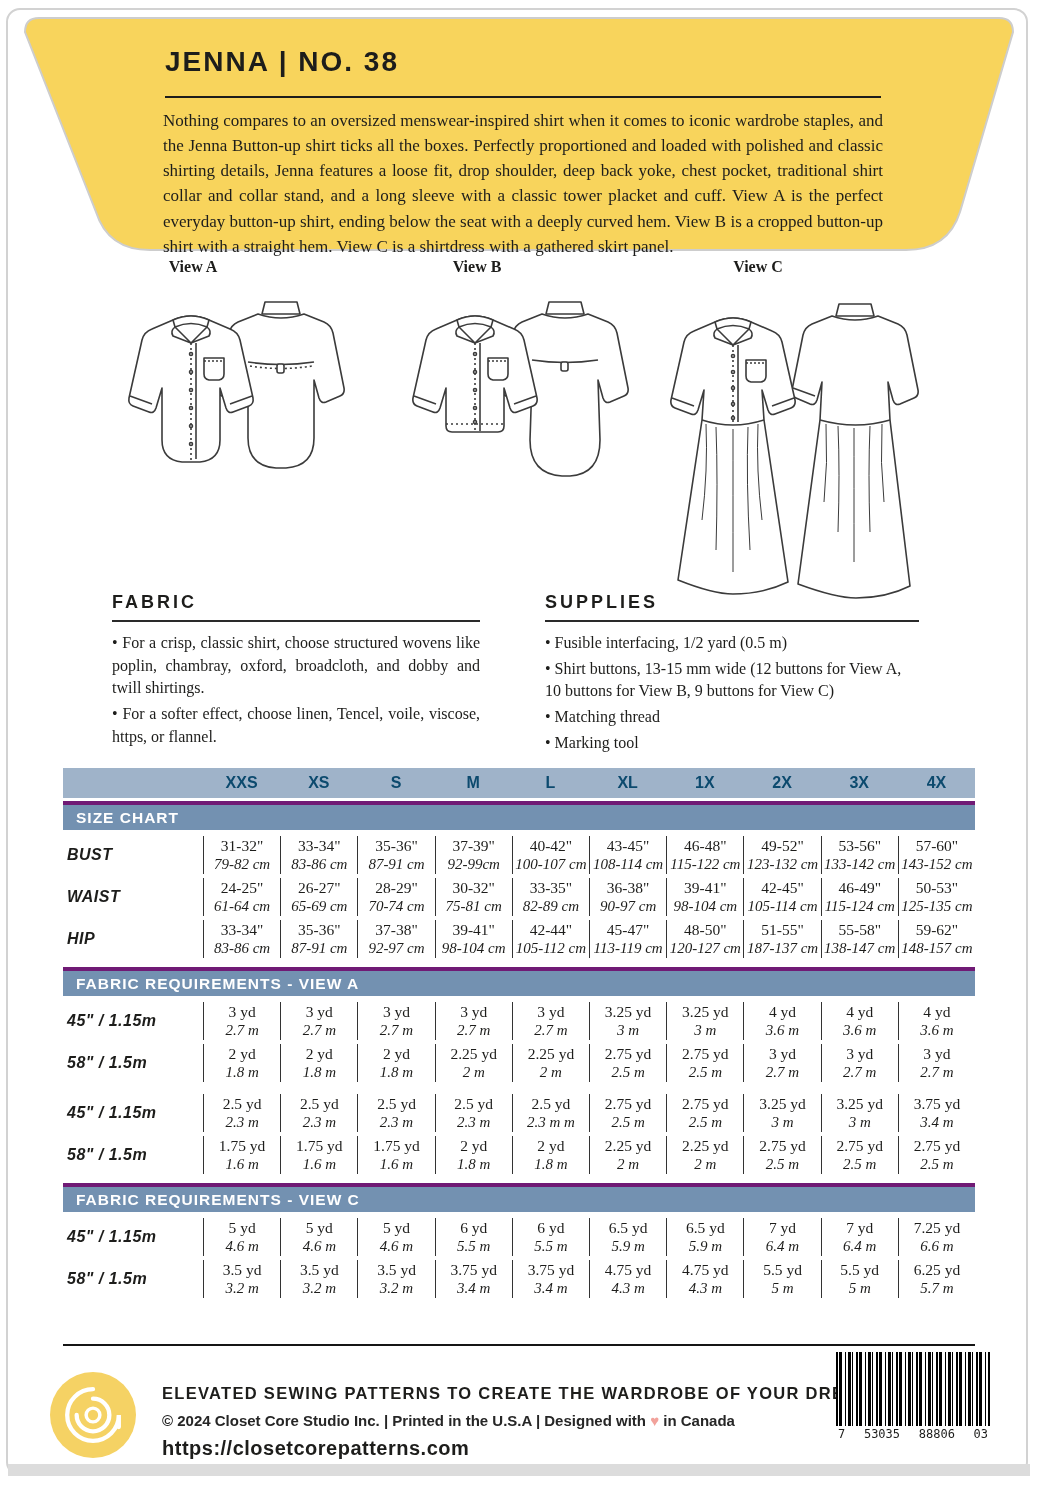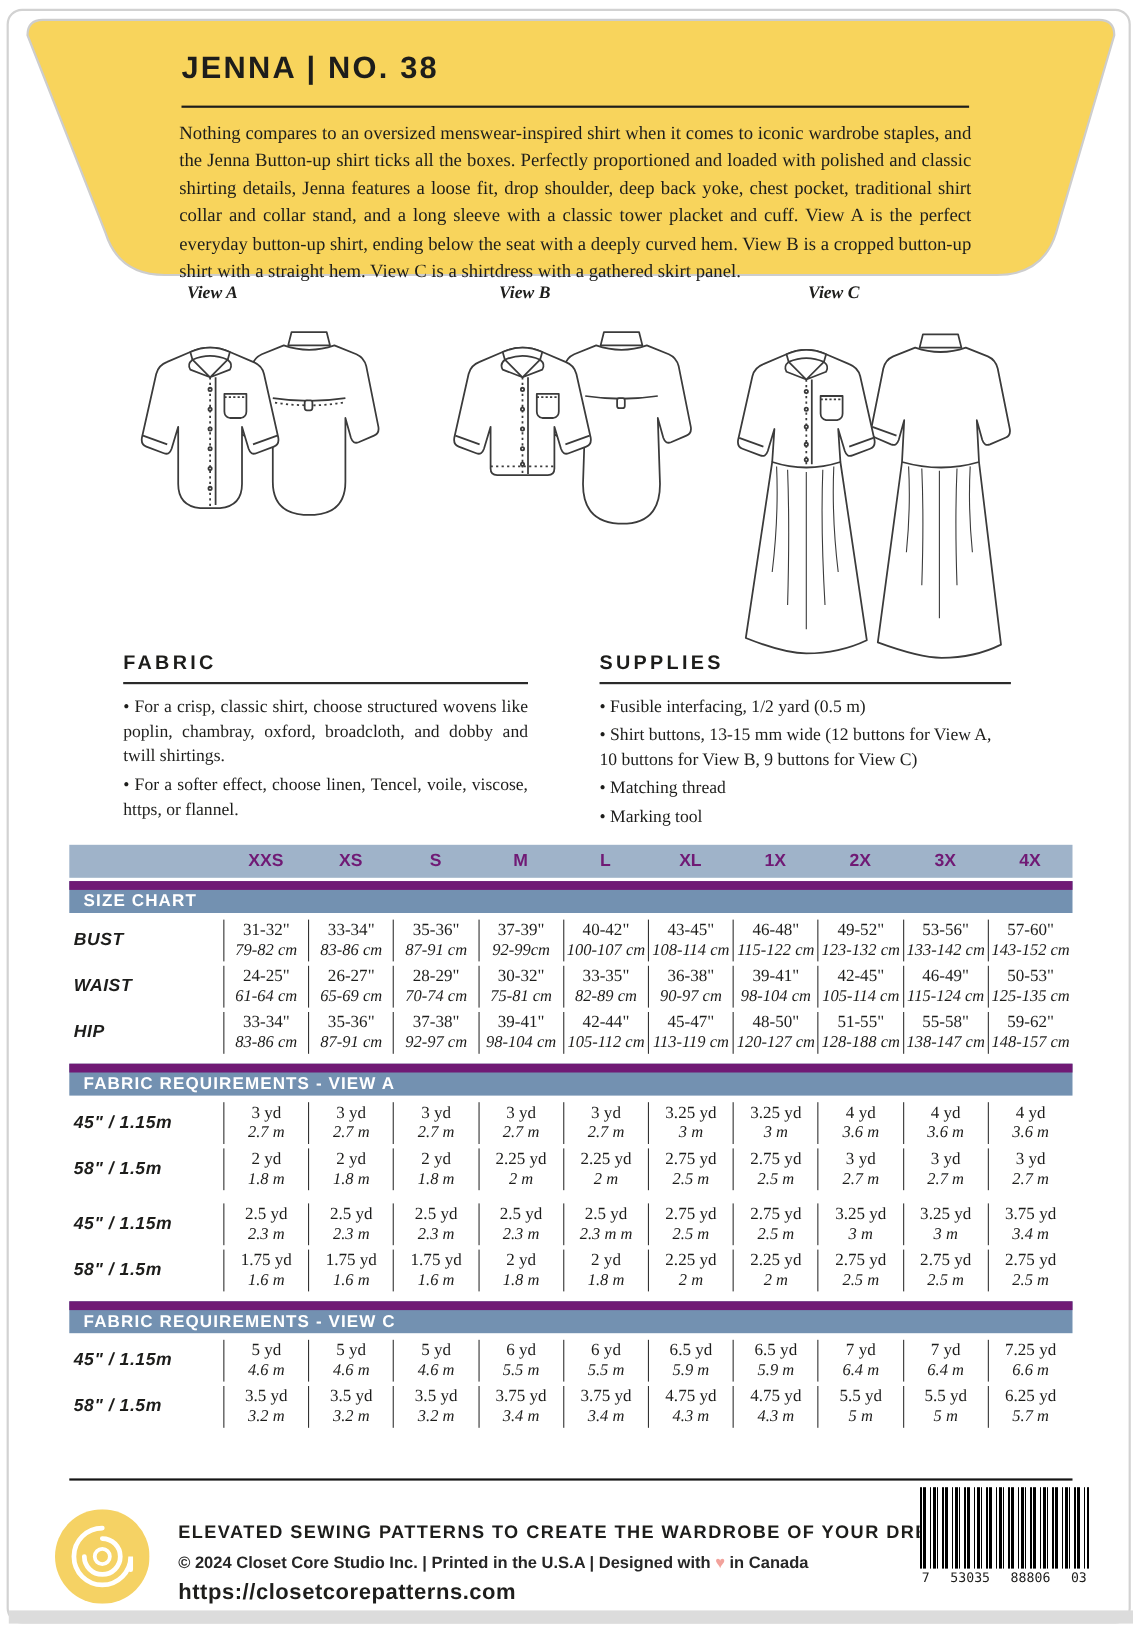--- a/index.html
+++ b/index.html
@@ -20,42 +20,42 @@
   .tri-up.filled{border-bottom:24px solid #141414;}
   .tri-up.empty{border-bottom:24px solid #ffffff;}
   .tri-down.filled{border-top:24px solid #141414;}
   .tri-down.empty{border-top:24px solid #ffffff;}
   .header-rule{position:absolute;left:165px;top:96px;width:716px;height:2px;background:#1d1d1b;}
   .header-desc{position:absolute;left:163px;top:108px;width:720px;
         font-family:Liberation Serif, serif;font-size:17px;line-height:1.48;text-align:justify;}
 
   
   .view-figure{position:absolute;}
-  .view-label{font-family:"Liberation Serif",serif;font-style:italic;font-weight:bold;
+  .view-label{font-family:"Liberation Serif",serif;font-weight:bold;
         font-size:16px;text-align:center;margin-bottom:4px;}
   .flat{display:block;}
   .flat path,.flat rect,.flat circle,.flat line{vector-effect:non-scaling-stroke;}
 
   
   .text-sec{position:absolute;}
   .sec-heading{font-size:18px;font-weight:bold;letter-spacing:3px;margin:0 0 7px 0;}
   .sec-rule{height:2px;background:#2a2a2a;margin-bottom:10px;}
   .sec-list{margin:0;padding:0;list-style:none;font-family:"Liberation Serif",serif;
         font-size:16px;line-height:1.42;}
   .sec-list li{margin-bottom:3px;}
   .sec-list li::before{content:"\2022\00a0";}
   .just li{text-align:justify;}
 
   
   #tables{position:absolute;left:63px;top:768px;width:912px;}
   .size-header{display:flex;align-items:center;background:#9FB3C9;height:30px;
-        color:#701a75;font-weight:bold;font-size:16px;}
+        color:#0c4a6e;font-weight:bold;font-size:16px;}
   .label-col{width:140px;flex:none;box-sizing:border-box;padding-left:4px;font-style:italic;}
   .vcol{flex:1;text-align:center;}
-  .band{background:#7391B1;height:29px;margin-top:3px;border-top:8px solid #701a75;
+  .band{background:#7391B1;height:29px;margin-top:3px;border-top:4px solid #701a75;
         display:flex;align-items:center;color:#fff;font-weight:bold;font-size:15.5px;
         letter-spacing:1px;padding-left:13px;box-sizing:border-box;}
   .rows{padding:4px 0;}
   .m-row{display:flex;align-items:center;padding:2px 0;}
   .m-row .label-col{font-weight:bold;font-size:16px;letter-spacing:.5px;}
   .cell{flex:1;text-align:center;border-left:1.5px solid #333;
         font-family:"Liberation Serif",serif;}
   .cell .l1{font-size:15.5px;line-height:19px;}
   .cell .l2{font-style:italic;font-size:15px;line-height:19px;}
 
@@ -335,21 +335,21 @@
           <div class="cell">
             <div class="l1">45-47"</div>
             <div class="l2">113-119 cm</div>
           </div>
           <div class="cell">
             <div class="l1">48-50"</div>
             <div class="l2">120-127 cm</div>
           </div>
           <div class="cell">
             <div class="l1">51-55"</div>
-            <div class="l2">128-188 cm</div>
+            <div class="l2">187-137 cm</div>
           </div>
           <div class="cell">
             <div class="l1">55-58"</div>
             <div class="l2">138-147 cm</div>
           </div>
           <div class="cell">
             <div class="l1">59-62"</div>
             <div class="l2">148-157 cm</div>
           </div>
         </div>

